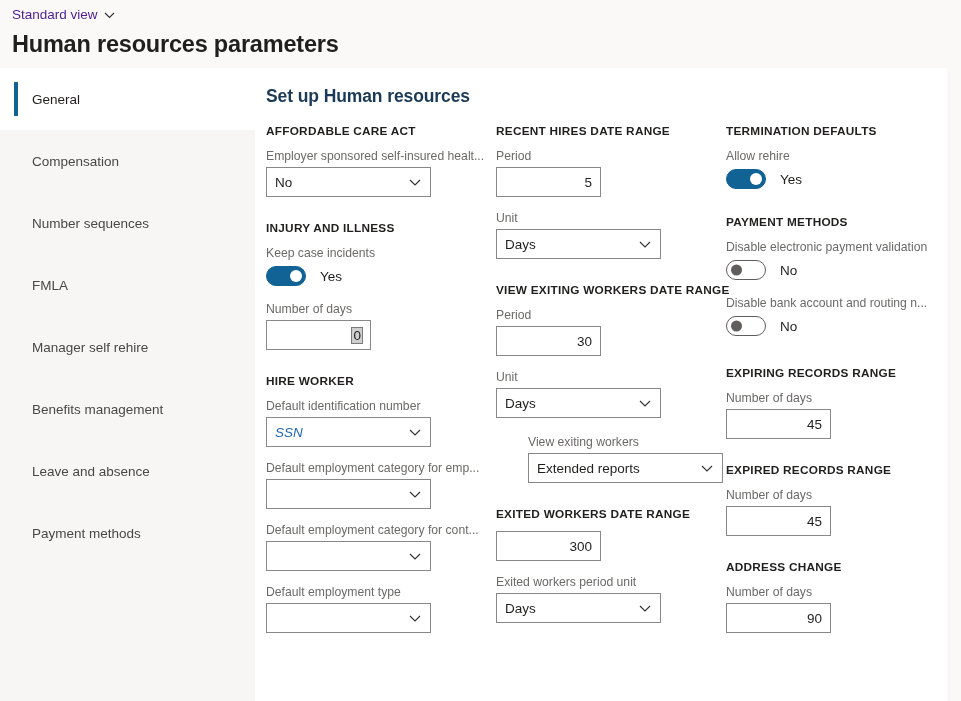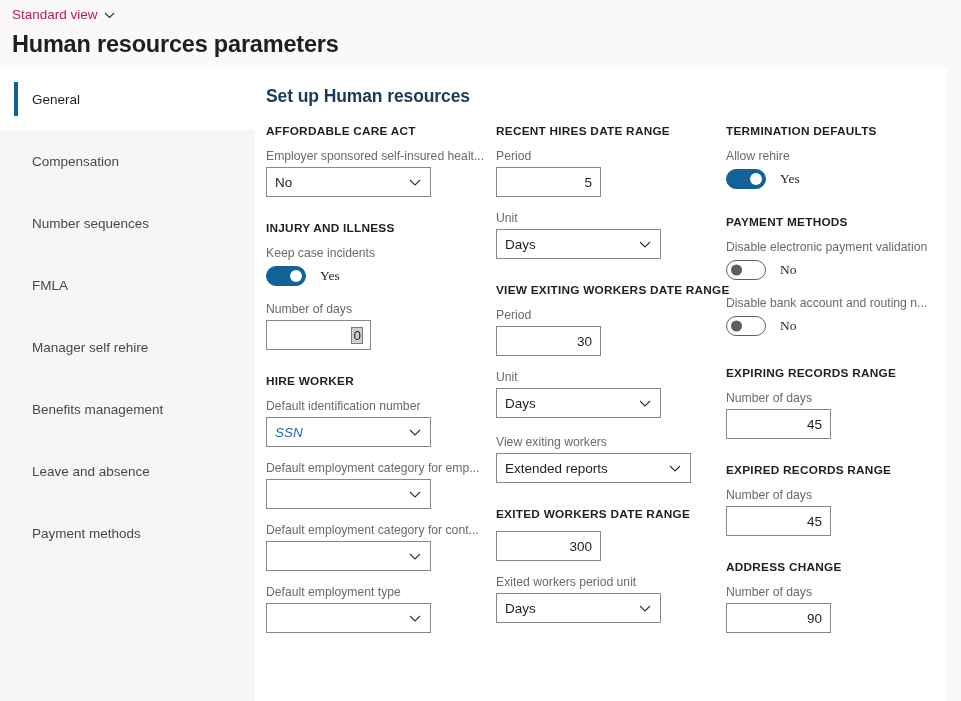--- a/index.html
+++ b/index.html
@@ -15,21 +15,21 @@
   
   #app { width: 961px; height: 701px; position: relative; background:#faf9f8; }
 
   .header {
     position: absolute; top: 0; left: 0; width: 961px; height: 68px;
     background: #faf9f8;
   }
   .view-selector {
     position: absolute; left: 12px; top: 6px;
     display: flex; align-items: center; gap: 6px;
-    font-size: 13.5px; color: #be185d; cursor: pointer;
+    font-size: 13.5px; color: #4c1d95; cursor: pointer;
     line-height: 18px;
   }
   .view-selector .chev { display:inline-block; }
   .chev svg { display:block; }
 
   .page-title {
     position: absolute; left: 12px; top: 28px;
     font-size: 23.5px; font-weight: 600; color: #201f1e;
     letter-spacing: -0.2px; line-height: 32px;
   }
@@ -138,21 +138,21 @@
   .combo .val.link { color: #2266bb; font-style: italic; }
   .combo .caret {
     position: absolute; right: 8px; top: 50%;
     transform: translateY(-50%);
     width: 14px; height: 14px;
     pointer-events: none;
   }
   .combo .caret svg { display:block; }
 
   
-  .toggle-row { display: flex; align-items: center; gap: 14px; height: 24px; font-family: Liberation Serif, serif; }
+  .toggle-row { display: flex; align-items: center; gap: 14px; height: 24px; }
   .toggle {
     position: relative;
     width: 40px; height: 20px;
     border-radius: 10px;
     cursor: pointer;
     flex: none;
   }
   .toggle.on { background: #116396; border: 1px solid #116396; }
   .toggle.off { background: #ffffff; border: 1px solid #605e5c; }
   .toggle .knob {
@@ -337,21 +337,21 @@
             <div class="field-label">Unit</div>
             <div class="combo">
               <span class="val">Days</span>
               <span class="caret">
                 <svg width="14" height="14" viewBox="0 0 14 14">
                     <path d="M2 5 L7 10 L12 5" fill="none" stroke="#323130" stroke-width="1.1"></path>
                   </svg>
               </span>
             </div>
           </div>
-          <div class="field" style="margin-top:16px;">
+          <div class="field" style="margin-top:16px;margin-left:32px;">
             <div class="field-label">View exiting workers</div>
             <div class="combo wide">
               <span class="val">Extended reports</span>
               <span class="caret">
                 <svg width="14" height="14" viewBox="0 0 14 14">
                     <path d="M2 5 L7 10 L12 5" fill="none" stroke="#323130" stroke-width="1.1"></path>
                   </svg>
               </span>
             </div>
           </div>

